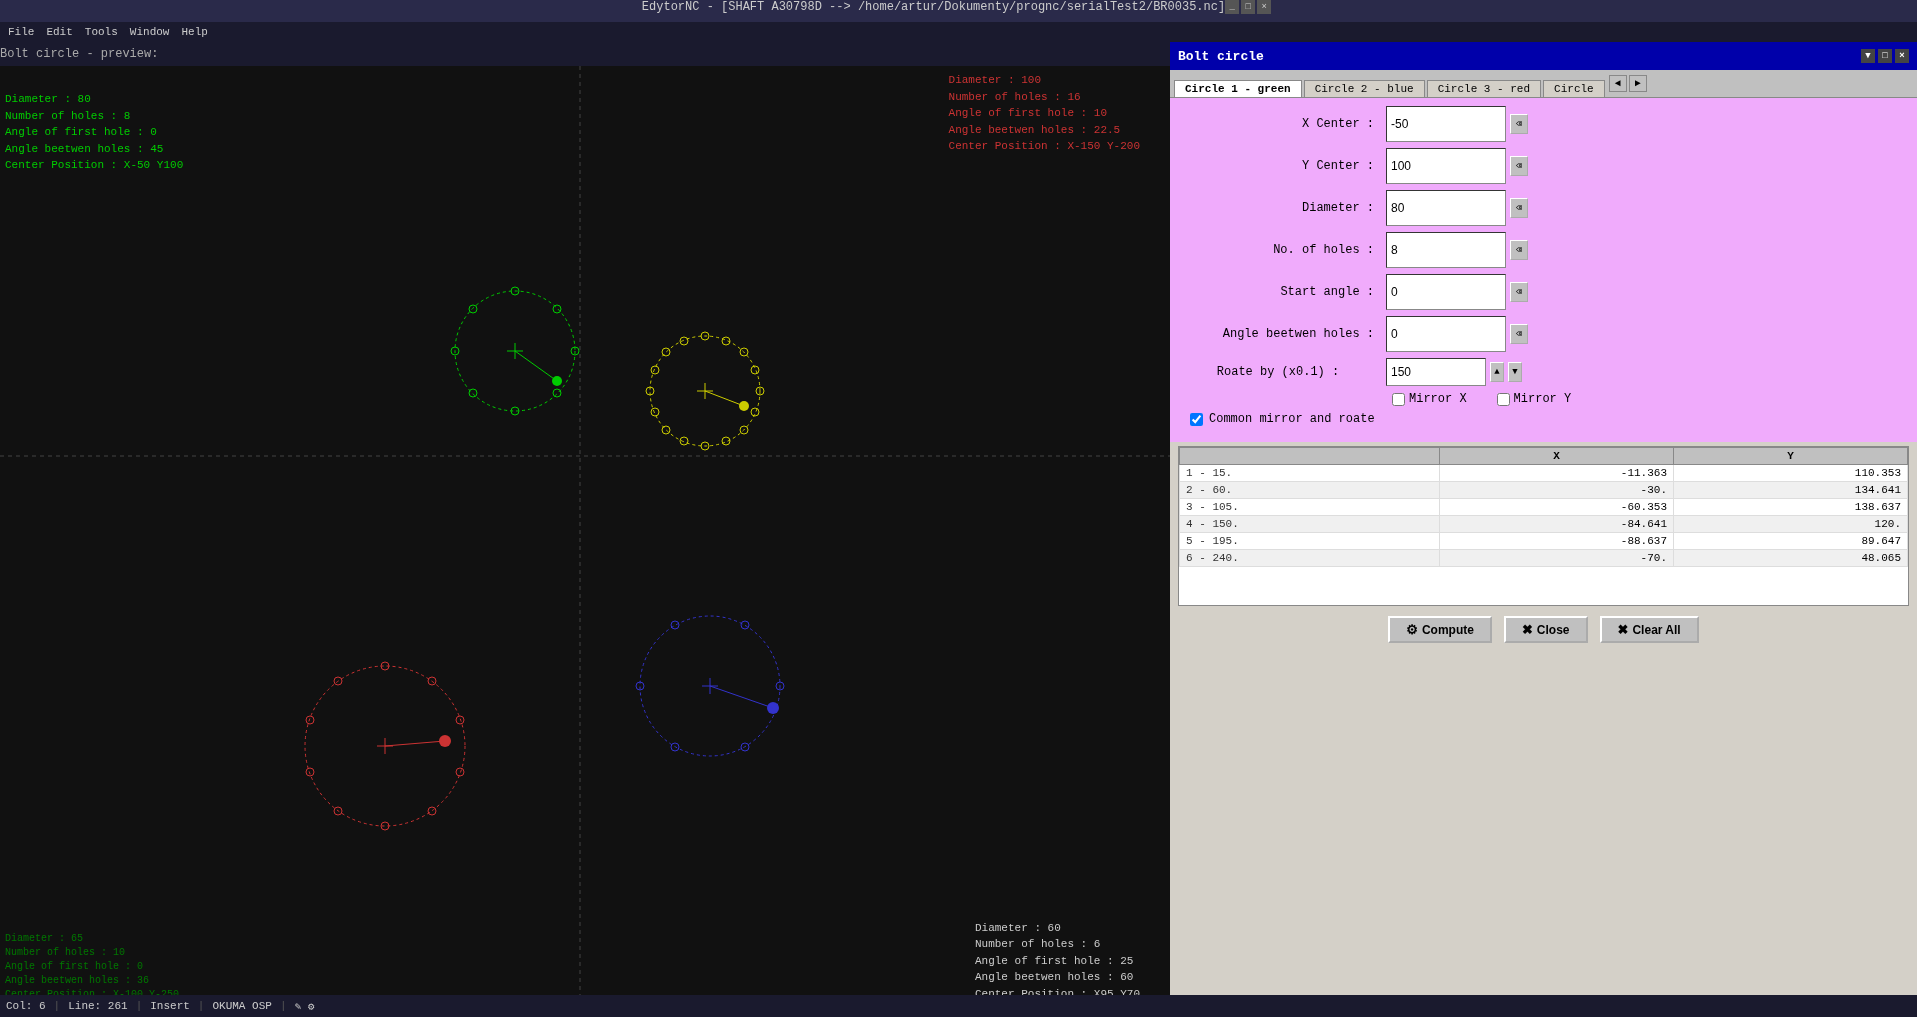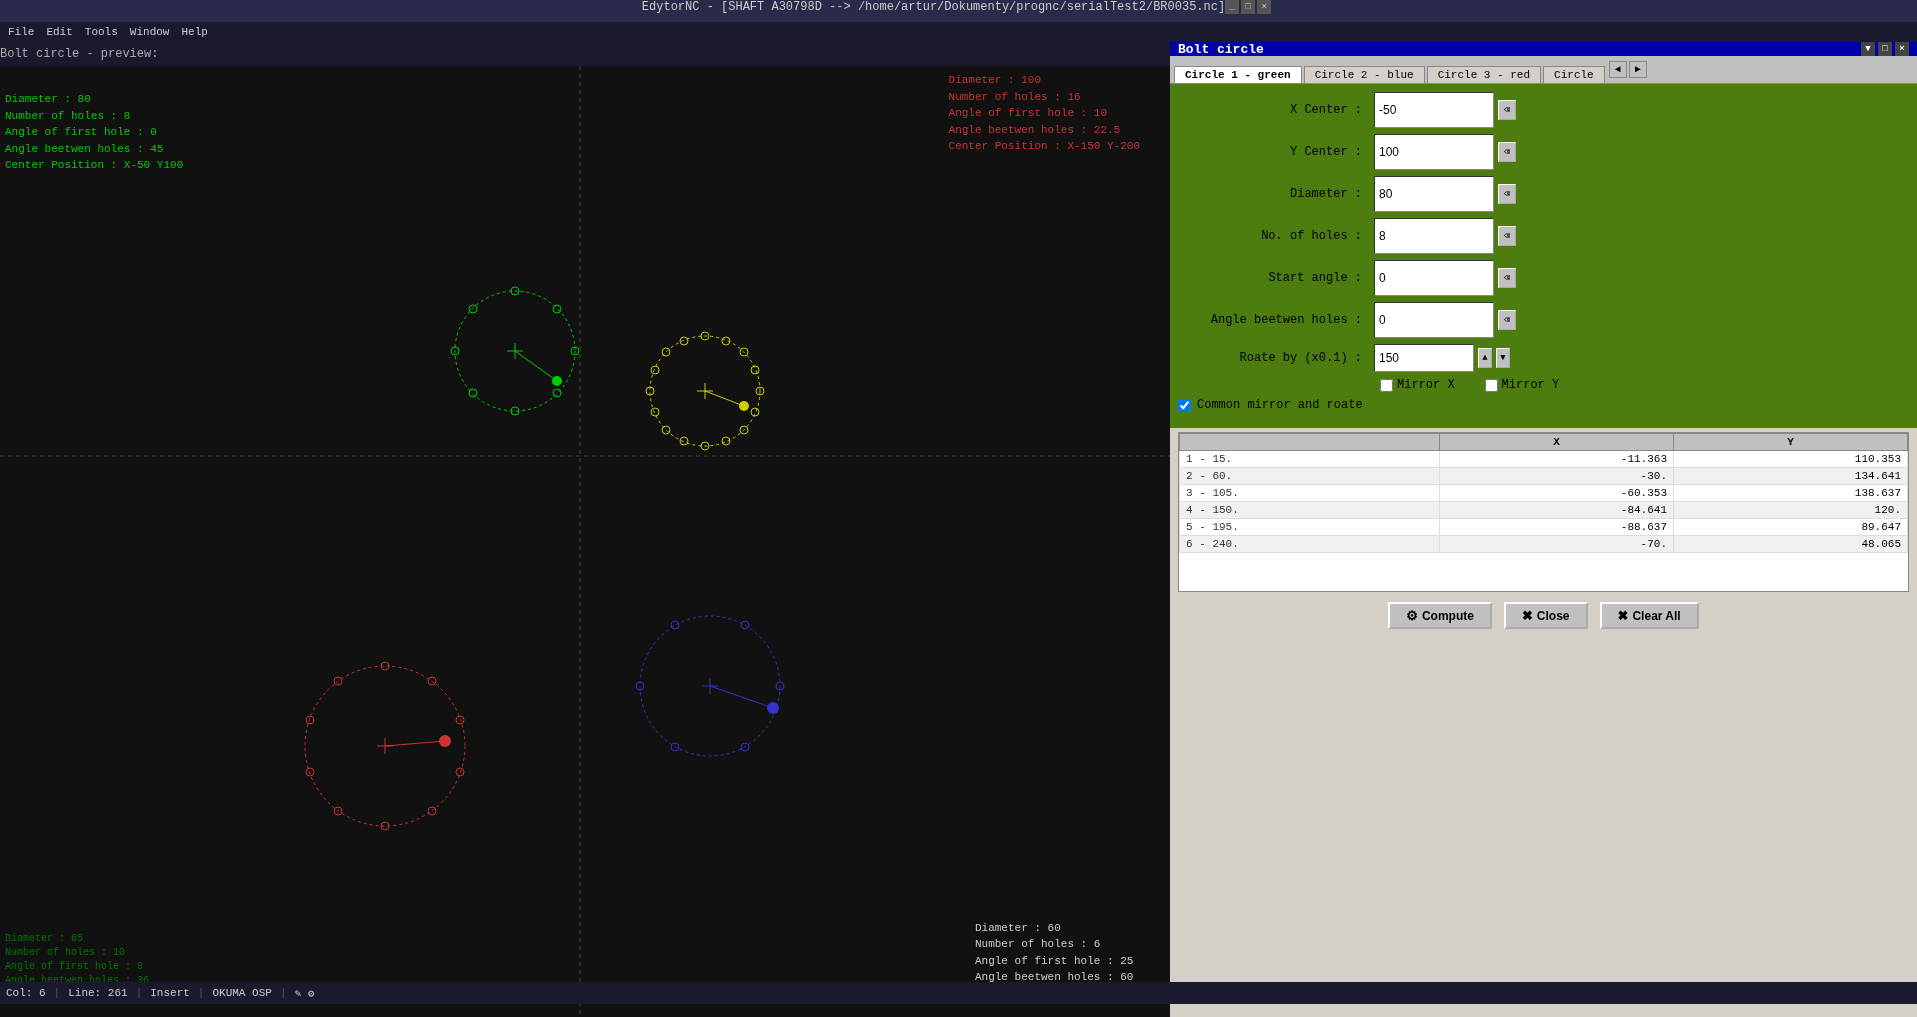--- a/index.html
+++ b/index.html
@@ -65,21 +65,21 @@
     }
 
     
     #right-panel {
       position: absolute; top: 42px; right: 0; width: 747px; height: 975px;
       background: #d4d0c8; color: #000; font-size: 12px;
     }
 
     
     #panel-title-bar {
-      background: #0000aa; color: #fff; height: 14px;
+      background: #0000aa; color: #fff; height: 28px;
       display: flex; align-items: center; justify-content: space-between;
       padding: 0 8px; font-size: 13px; font-weight: bold;
     }
     #panel-title-controls { display: flex; gap: 3px; }
     #panel-title-controls span {
       width: 14px; height: 14px; background: #444; display: flex;
       align-items: center; justify-content: center; font-size: 9px; cursor: pointer;
     }
 
     
@@ -93,21 +93,21 @@
       font-size: 11px; color: #000; white-space: nowrap;
     }
     .tab.active { background: #fff; font-weight: bold; }
     .tab-arrow {
       padding: 2px 5px; background: #c0c0c0; border: 1px solid #888;
       cursor: pointer; font-size: 10px; margin-left: 2px; align-self: center;
     }
 
     
     #form-area {
-      padding: 8px 0; background: #4d7c0f;
+      padding: 8px 12px; background: #f0abfc;
     }
     .form-row {
       display: flex; align-items: center; margin-bottom: 6px; gap: 4px;
     }
     .form-label {
       width: 200px; text-align: right; padding-right: 8px; font-size: 12px;
     }
     .form-input {
       width: 120px; height: 36px; padding: 1px 4px;
       background: #fff; border: 1px inset #888; font-size: 12px;
@@ -119,21 +119,21 @@
     }
     #common-mirror-row {
       display: flex; align-items: center; margin-bottom: 8px; gap: 6px;
       padding-left: 8px;
     }
 
     
     .rotate-row {
       display: flex; align-items: center; margin-bottom: 6px; gap: 4px;
     }
-    .rotate-label { width: 200px; text-align: right; padding-right: 8px; font-size: 12px; }
+    .rotate-label { width: 200px; text-align: center; padding-right: 8px; font-size: 12px; }
     .rotate-input { width: 100px; height: 28px; padding: 1px 4px; background: #fff; border: 1px inset #888; font-size: 12px; }
     .rotate-arrow { width: 14px; height: 20px; background: #c0c0c0; border: 1px outset #fff; cursor: pointer; font-size: 9px; display: flex; align-items: center; justify-content: center; }
 
     
     #coord-table-wrap {
       margin: 4px 8px; border: 1px solid #888;
       background: #fff; height: 160px; overflow-y: scroll;
     }
     #coord-table { width: 100%; border-collapse: collapse; font-size: 11px; }
     #coord-table th {
@@ -152,21 +152,21 @@
     }
     .action-btn {
       padding: 4px 16px; background: #c0c0c0; border: 2px outset #fff;
       cursor: pointer; font-size: 12px; font-weight: bold;
       display: flex; align-items: center; gap: 4px;
     }
     .btn-icon { font-size: 13px; }
 
     
     #status-bar {
-      position: absolute; bottom: 13px; left: 0; width: 1917px; height: 22px;
+      position: absolute; bottom: 0; left: 0; width: 1917px; height: 22px;
       background: #1a1a2e; display: flex; align-items: center;
       color: #ccc; font-size: 11px; gap: 8px; padding: 0 6px;
     }
     #status-bar .sep { color: #555; }
 
     
     .mirror-row {
       display: flex; gap: 30px; padding-left: 210px; margin-bottom: 6px;
     }
     .mirror-item { display: flex; align-items: center; gap: 4px; font-size: 12px; }

